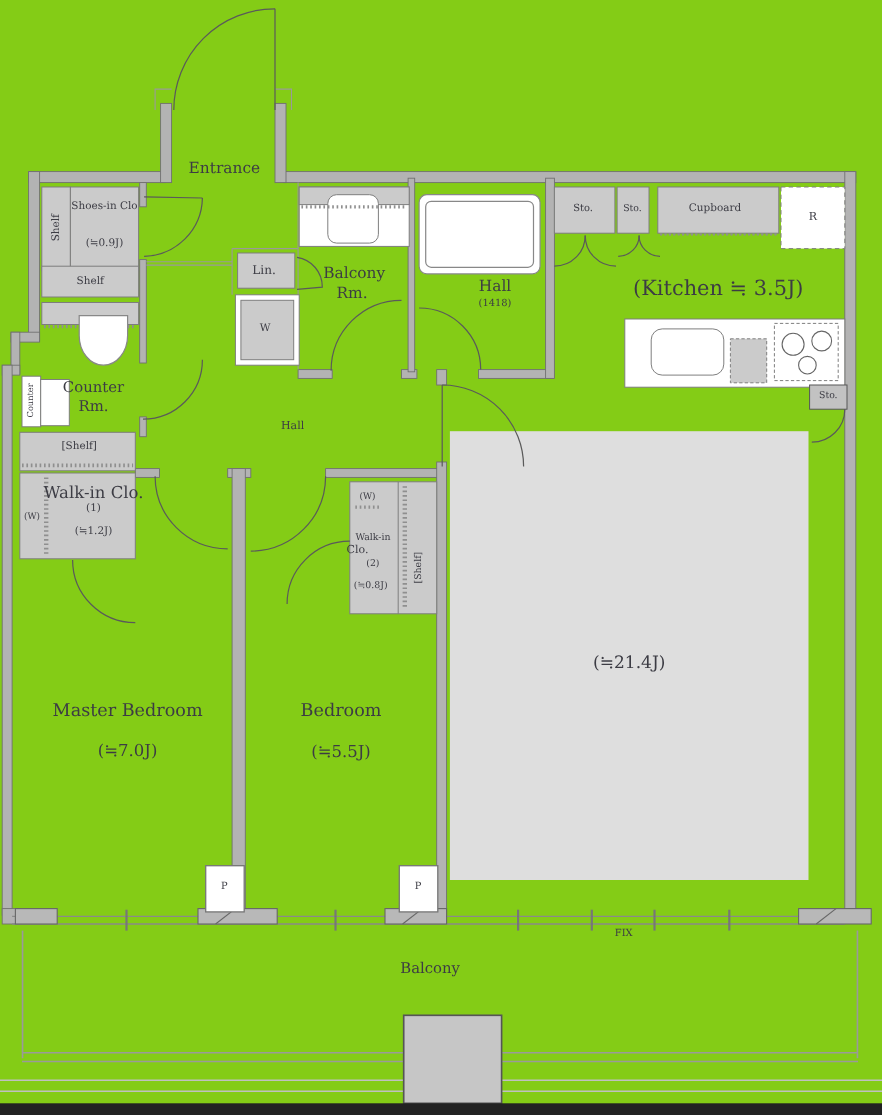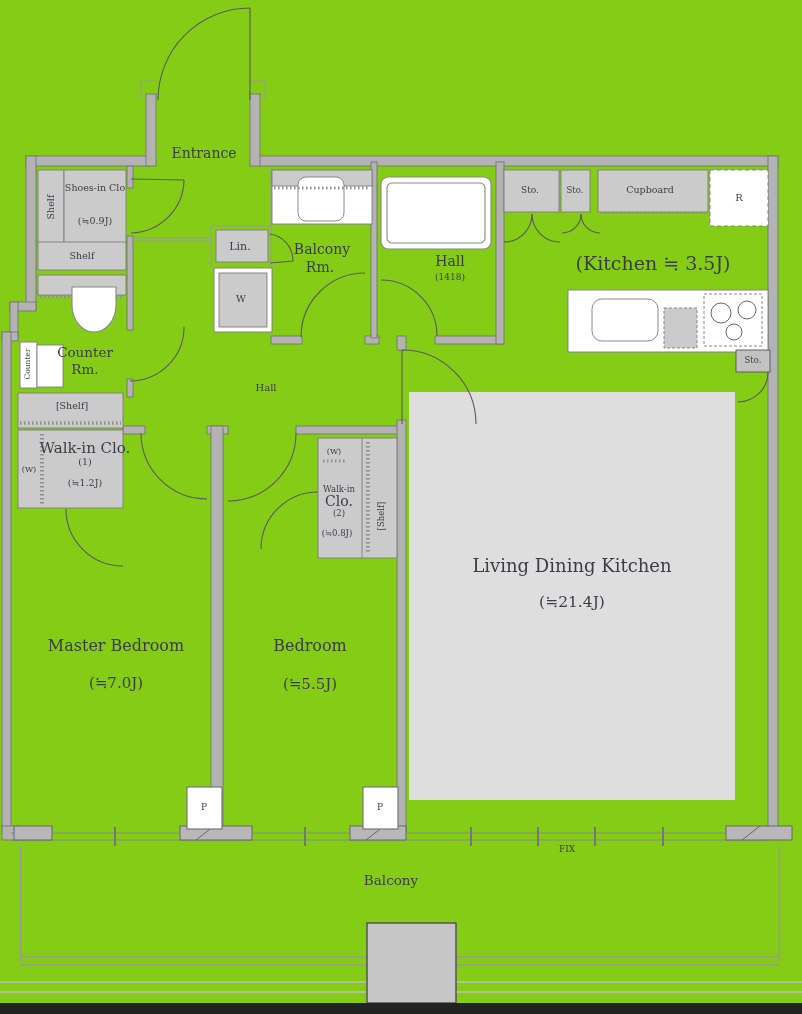--- a/index.html
+++ b/index.html
@@ -202,25 +202,24 @@
 <div class="lbl" style="left:653px;top:263px;font-size:19px">(Kitchen ≒ 3.5J)</div>
 <div class="lbl" style="left:753px;top:360px;font-size:8.5px">Sto.</div>
 <div class="lbl" style="left:266px;top:388px;font-size:10px">Hall</div>
 <div class="lbl" style="left:72px;top:406px;font-size:9.5px">[Shelf]</div>
 <div class="lbl" style="left:29px;top:470px;font-size:8px">(W)</div>
 <div class="lbl" style="left:85px;top:448px;font-size:15px">Walk-in Clo.</div>
 <div class="lbl" style="left:85px;top:462px;font-size:9.5px">(1)</div>
 <div class="lbl" style="left:85px;top:483px;font-size:9.5px">(≒1.2J)</div>
 <div class="lbl" style="left:334px;top:452px;font-size:8px">(W)</div>
 <div class="lbl" style="left:339px;top:489px;font-size:8.5px">Walk-in</div>
-<div class="lbl" style="left:339px;top:501px;font-size:14px">Clo.</div>
+<div class="lbl" style="left:325px;top:501px;font-size:10px">Clo.</div>
 <div class="lbl" style="left:339px;top:513px;font-size:8.5px">(2)</div>
 <div class="lbl" style="left:337px;top:533px;font-size:8.5px">(≒0.8J)</div>
 <div class="lbl rot" style="left:381px;top:516px;font-size:8.5px">[Shelf]</div>
-<div class="lbl" style="left:572px;top:566px;font-size:18px">Living Dining Kitchen</div>
 <div class="lbl" style="left:572px;top:603px;font-size:15.5px">(≒21.4J)</div>
 <div class="lbl" style="left:116px;top:646px;font-size:16px">Master Bedroom</div>
 <div class="lbl" style="left:116px;top:683px;font-size:15px">(≒7.0J)</div>
 <div class="lbl" style="left:310px;top:646px;font-size:16px">Bedroom</div>
 <div class="lbl" style="left:310px;top:684px;font-size:15px">(≒5.5J)</div>
 <div class="lbl" style="left:204px;top:807px;font-size:9px">P</div>
 <div class="lbl" style="left:380px;top:807px;font-size:9px">P</div>
 <div class="lbl" style="left:567px;top:849px;font-size:9px">FIX</div>
 <div class="lbl" style="left:391px;top:881px;font-size:13.5px">Balcony</div>
 

